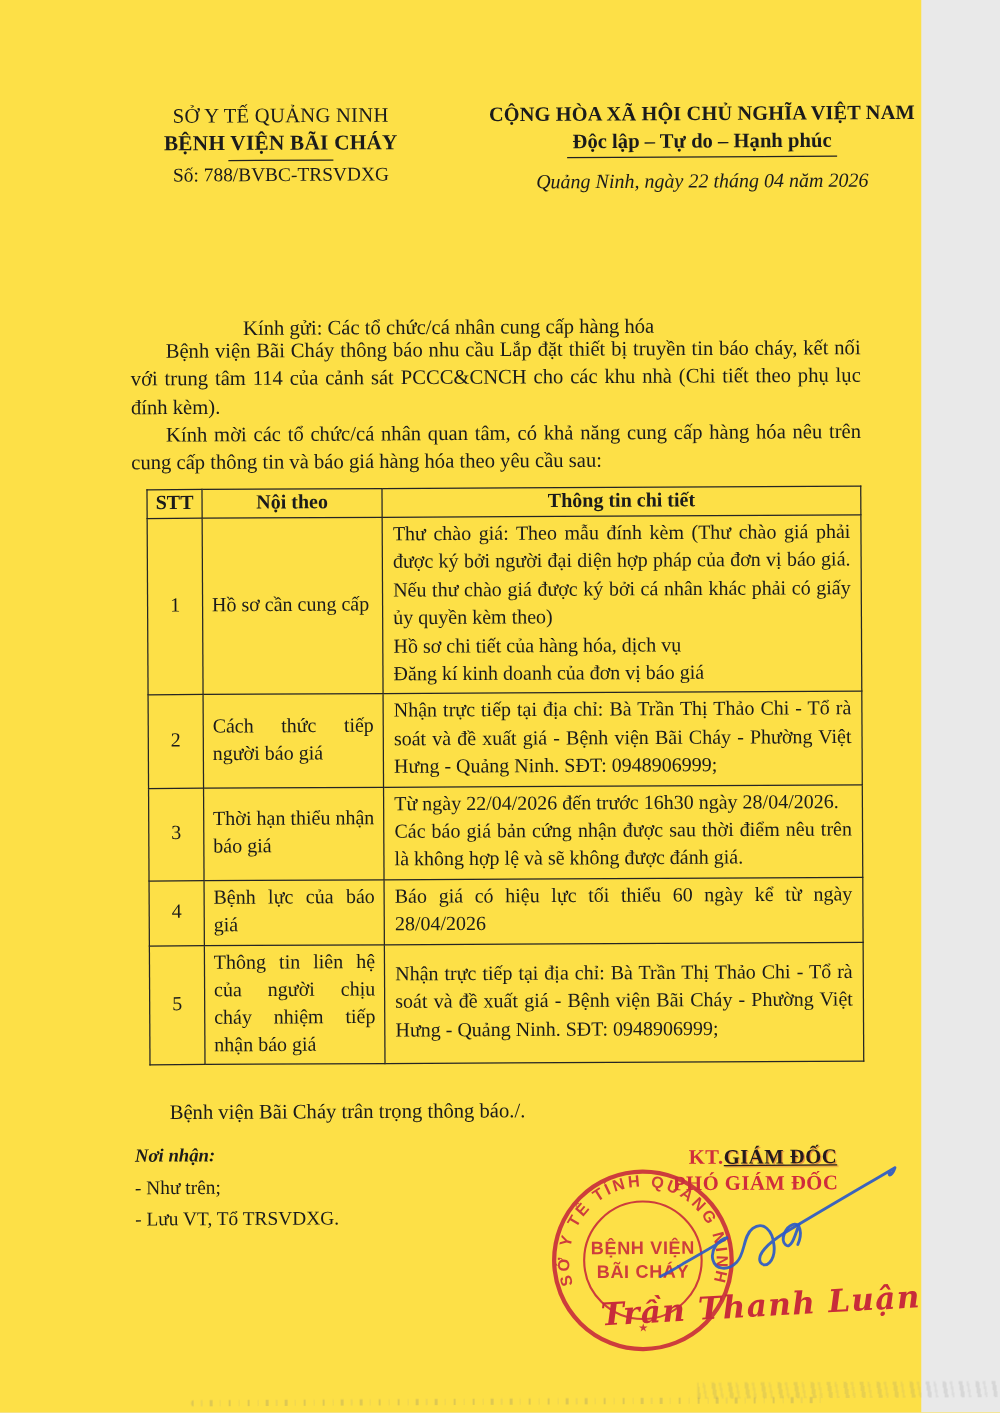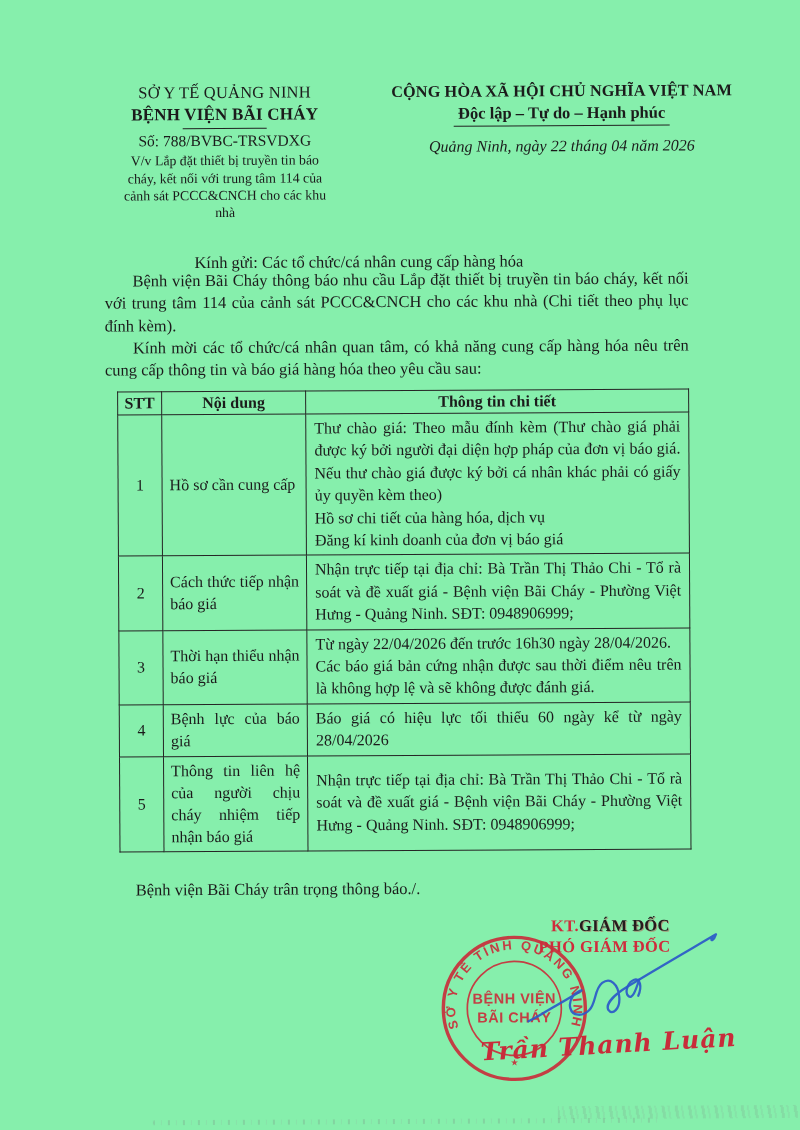--- a/index.html
+++ b/index.html
@@ -3,21 +3,21 @@
 <meta charset="utf-8">
 <style>
   html,body{margin:0;padding:0;}
   body{
     width:800px;height:1130px;overflow:hidden;
     background:#e9e9e9;
     font-family:"Liberation Serif", serif;
     color:#1b1b1b;
   }
   .paper{
-    position:relative;width:800px;height:1130px;background:#86efac;
+    position:relative;width:737px;height:1130px;background:#fde047;
   }
   .tilt{
     position:absolute;inset:0;
     transform:rotate(-0.3deg);
     transform-origin:50% 50%;
   }
   
   .header-left{position:absolute;left:72px;top:83px;width:310px;text-align:center;line-height:1.15;}
   .agency{font-size:16.5px;letter-spacing:.2px;}
   .org{font-size:17px;font-weight:bold;margin-top:2px;letter-spacing:.2px;}
@@ -43,21 +43,21 @@
   .c-detail .dp + .dp{margin-top:0;}
   .c-detail .dp-gap{margin-top:7px;}
   
   .closing{position:absolute;left:106px;top:879px;width:584px;font-size:16.5px;text-indent:28px;}
   .recipients{position:absolute;left:106px;top:914px;font-size:15px;line-height:21px;}
   .recipients-title{font-weight:bold;font-style:italic;font-size:15px;}
   .recipient-item{font-size:15.5px;margin-top:4px;}
   .sig-titles{position:absolute;left:495px;top:917px;width:215px;text-align:center;line-height:20px;}
   .sig-line1{font-size:16.5px;font-weight:bold;letter-spacing:.4px;}
   .sig-kt{color:#cf2c3c;margin-left:12px;}
-  .sig-director{color:#241b1d;text-shadow:1px 1px 0 rgba(201,48,60,.45);}
+  .sig-director{color:#241b1d;text-shadow:1px 1px 0 rgba(201,48,60,.45);text-decoration:underline;}
   .sig-line2{font-size:16.5px;font-weight:bold;color:#cf2c3c;margin-top:1px;letter-spacing:.4px;}
   .stamp-svg{position:absolute;left:436px;top:933px;opacity:.92;}
   .sign-svg{position:absolute;left:440px;top:898px;}
   .signer-name{
     position:absolute;left:478px;top:1033px;width:190px;text-align:center;white-space:nowrap;
     font-family:"DejaVu Serif", serif;font-style:italic;font-weight:bold;
     font-size:25px;color:#c82c3a;transform:rotate(-3deg);letter-spacing:1px;
   }
   
   .scan-noise-1{position:absolute;left:150px;top:1119px;width:505px;height:5px;border-radius:2px;
@@ -71,21 +71,20 @@
 <body>
 
 <div class="paper">
   <div class="tilt">
 
     <div class="header-left">
       <div class="agency">SỞ Y TẾ QUẢNG NINH</div>
       <div class="org">BỆNH VIỆN BÃI CHÁY</div>
       <div class="org-underline"></div>
       <div class="doc-number">Số: 788/BVBC-TRSVDXG</div>
-      <div class="subject">V/v Lắp đặt thiết bị truyền tin báo cháy, kết nối với trung tâm 114 của cảnh sát PCCC&amp;CNCH cho các khu nhà</div>
     </div>
 
     <div class="header-right">
       <div class="motto1">CỘNG HÒA XÃ HỘI CHỦ NGHĨA VIỆT NAM</div>
       <div><span class="motto2">Độc lập – Tự do – Hạnh phúc</span></div>
       <div class="dateline">Quảng Ninh, ngày 22 tháng 04 năm 2026</div>
     </div>
 
     <div class="salutation">Kính gửi: Các tổ chức/cá nhân cung cấp hàng hóa</div>
     <div class="para para-1">Bệnh viện Bãi Cháy thông báo nhu cầu Lắp đặt thiết bị truyền tin báo cháy, kết nối với trung tâm 114 của cảnh sát PCCC&amp;CNCH cho các khu nhà (Chi tiết theo phụ lục đính kèm).</div>
@@ -93,37 +92,37 @@
 
     <table class="doc-table">
       <colgroup>
         <col style="width:44px">
           <col style="width:144px">
           <col>
       </colgroup>
       <thead>
         <tr>
           <th>STT</th>
-          <th>Nội dung</th>
+          <th>Nội theo</th>
           <th>Thông tin chi tiết</th>
         </tr>
       </thead>
       <tbody>
         <tr>
           <td class="c-stt">1</td>
           <td class="c-label">Hồ sơ cần cung cấp</td>
           <td class="c-detail">
             <div class="dp">Thư chào giá: Theo mẫu đính kèm (Thư chào giá phải được ký bởi người đại diện hợp pháp của đơn vị báo giá. Nếu thư chào giá được ký bởi cá nhân khác phải có giấy ủy quyền kèm theo)</div>
             <div class="dp">Hồ sơ chi tiết của hàng hóa, dịch vụ</div>
             <div class="dp">Đăng kí kinh doanh của đơn vị báo giá</div>
           </td>
         </tr>
         <tr>
           <td class="c-stt">2</td>
-          <td class="c-label">Cách thức tiếp nhận báo giá</td>
+          <td class="c-label">Cách thức tiếp người báo giá</td>
           <td class="c-detail">
             <div class="dp">Nhận trực tiếp tại địa chỉ: Bà Trần Thị Thảo Chi - Tổ rà soát và đề xuất giá - Bệnh viện Bãi Cháy - Phường Việt Hưng - Quảng Ninh. SĐT: 0948906999;</div>
           </td>
         </tr>
         <tr>
           <td class="c-stt">3</td>
           <td class="c-label">Thời hạn thiểu nhận báo giá</td>
           <td class="c-detail">
             <div class="dp">Từ ngày 22/04/2026 đến trước 16h30 ngày 28/04/2026.</div>
             <div class="dp dp-gap">Các báo giá bản cứng nhận được sau thời điểm nêu trên là không hợp lệ và sẽ không được đánh giá.</div>
@@ -140,20 +139,25 @@
           <td class="c-stt">5</td>
           <td class="c-label">Thông tin liên hệ của người chịu cháy nhiệm tiếp nhận báo giá</td>
           <td class="c-detail">
             <div class="dp">Nhận trực tiếp tại địa chỉ: Bà Trần Thị Thảo Chi - Tổ rà soát và đề xuất giá - Bệnh viện Bãi Cháy - Phường Việt Hưng - Quảng Ninh. SĐT: 0948906999;</div>
           </td>
         </tr>
       </tbody>
     </table>
 
     <div class="closing">Bệnh viện Bãi Cháy trân trọng thông báo./.</div>
+    <div class="recipients">
+      <div class="recipients-title">Nơi nhận:</div>
+      <div class="recipient-item">- Như trên;</div>
+      <div class="recipient-item">- Lưu VT, Tổ TRSVDXG.</div>
+    </div>
 
     <div class="sig-titles">
       <div class="sig-line1"><span class="sig-kt">KT.</span><span class="sig-director">GIÁM ĐỐC</span></div>
       <div class="sig-line2">PHÓ GIÁM ĐỐC</div>
     </div>
 
     <svg class="stamp-svg" width="152" height="152" viewBox="0 0 152 152">
       <circle cx="76" cy="76" r="71" fill="none" stroke="#c9303c" stroke-width="3.4"></circle>
       <circle cx="76" cy="76" r="47" fill="none" stroke="#c9303c" stroke-width="1.7"></circle>
       <defs>

